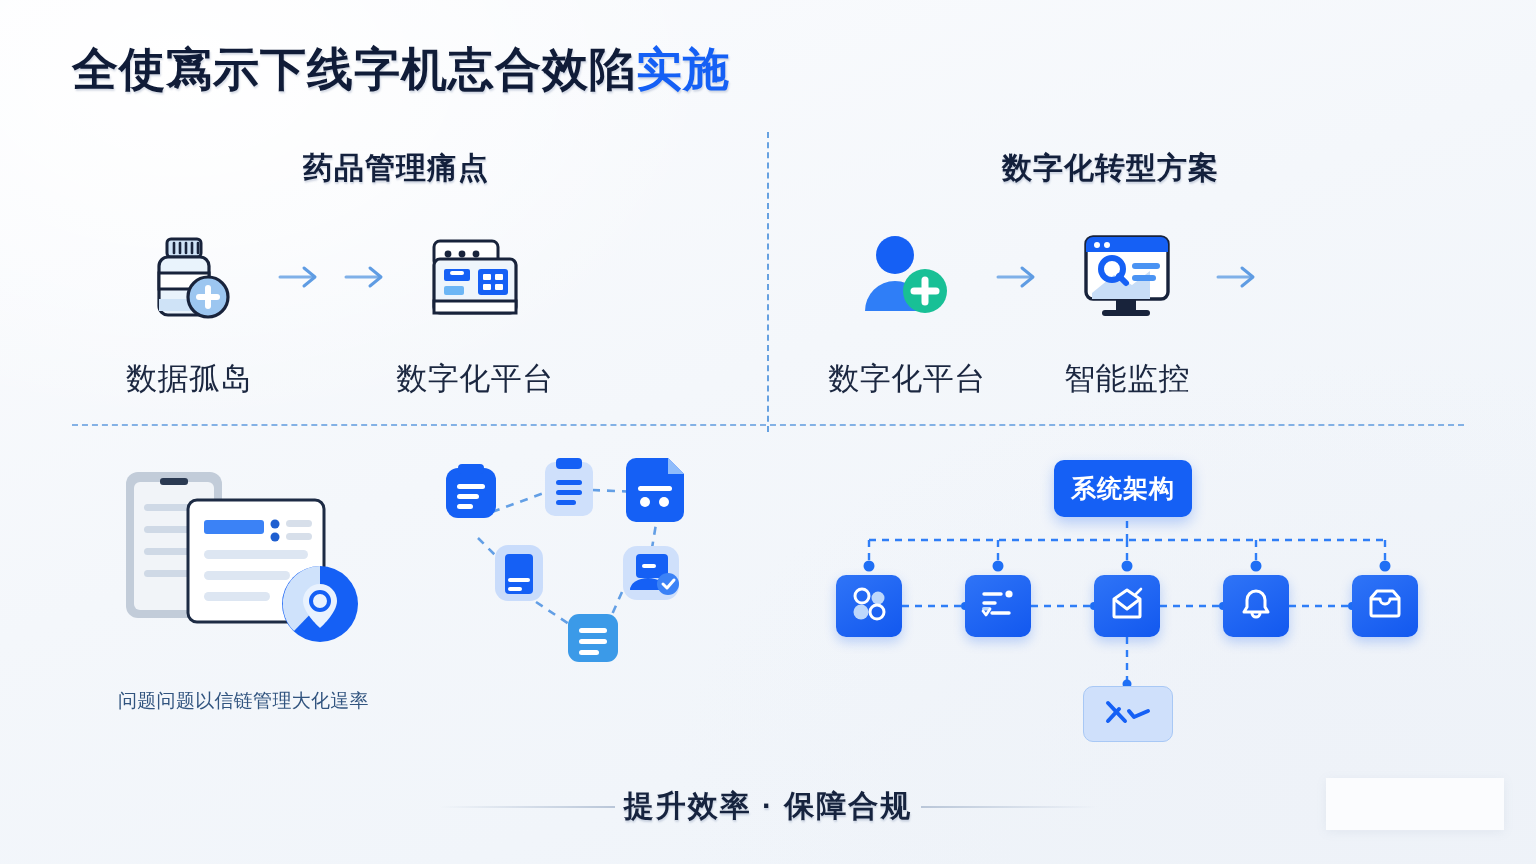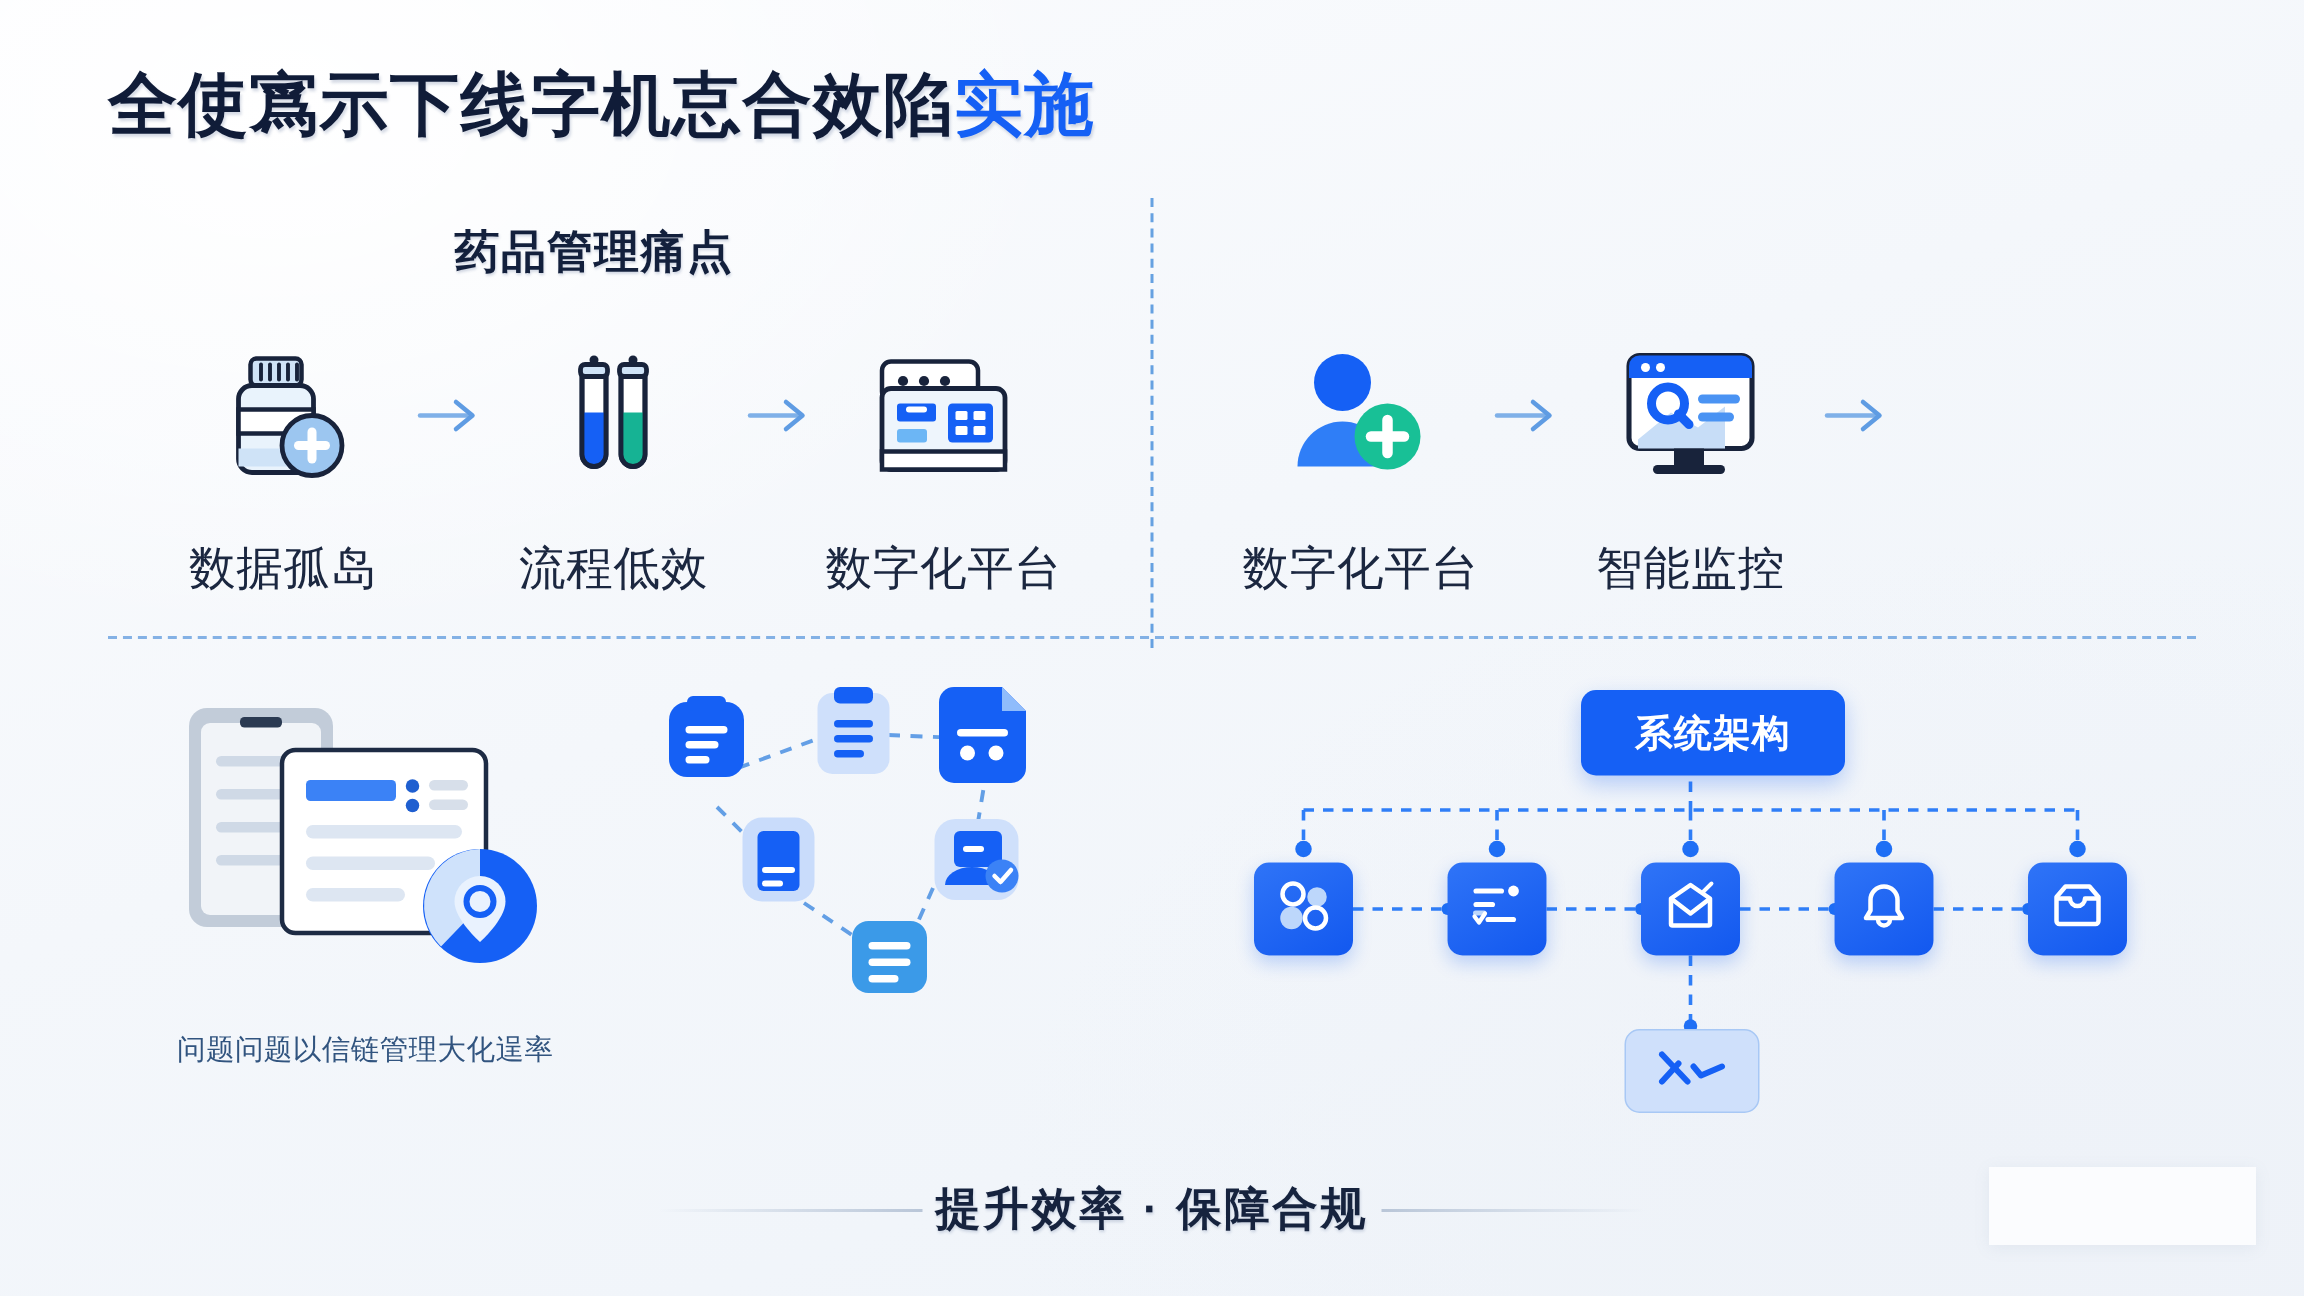--- a/index.html
+++ b/index.html
@@ -124,21 +124,21 @@
   .caption.c1 { left: 118px; top: 687px; }
   .caption.c2 { left: 452px; top: 687px; }
 
   
   .arch { position: absolute; left: 818px; top: 452px; width: 640px; height: 310px; }
 
   .arch-badge {
     position: absolute;
     left: 236px;
     top: 8px;
-    padding: 12px 36px;
+    padding: 12px 17px;
     background: #1560f5;
     color: #ffffff;
     font-size: 25px;
     font-weight: 700;
     border-radius: 10px;
     box-shadow: 0 6px 14px rgba(21,96,245,.28);
     letter-spacing: 1px;
     white-space: nowrap;
   }
 
@@ -219,20 +219,21 @@
 <div class="slide">
 
   <div class="title">
     <span class="t-main">全使寪示下线字机怘合效陷</span><span class="t-accent">实施</span>
   </div>
 
   <div class="v-divider"></div>
   <div class="h-divider"></div>
 
   <div class="col-head left">药品管理痛点</div>
+  <div class="col-head right">数字化转型方案</div>
 
   <div class="flow left">
 
     <div class="flow-item">
       <div class="flow-icon">
         <svg width="104" height="104" viewBox="0 0 104 104">
           <rect x="30" y="14" width="34" height="18" rx="4" fill="#cfe3f7" stroke="#18233b" stroke-width="3"></rect>
           <g stroke="#18233b" stroke-width="2.6" stroke-linecap="round">
             <line x1="37" y1="18" x2="37" y2="28"></line>
               <line x1="43" y1="18" x2="43" y2="28"></line>
@@ -253,41 +254,20 @@
       <div class="flow-label">数据孤岛</div>
     </div>
 
     <div class="flow-arrow">
       <svg width="42" height="26" viewBox="0 0 42 26">
         <line x1="2" y1="13" x2="36" y2="13" stroke="#7fb0e8" stroke-width="3" stroke-linecap="round"></line>
         <polyline points="26,4 37,13 26,22" fill="none" stroke="#5f9ce3" stroke-width="3" stroke-linecap="round" stroke-linejoin="round"></polyline>
       </svg>
     </div>
 
-    <div class="flow-item">
-      <div class="flow-icon">
-        <svg width="104" height="104" viewBox="0 0 104 104">
-          <g stroke="#18233b" stroke-width="3.2" fill="#ffffff">
-            <rect x="30" y="18" width="18" height="8" rx="3" fill="#cfe3f7"></rect>
-            <path d="M31 26 h16 v52 a8 8 0 0 1 -16 0 z"></path>
-            <rect x="56" y="18" width="18" height="8" rx="3" fill="#cfe3f7"></rect>
-            <path d="M57 26 h16 v52 a8 8 0 0 1 -16 0 z"></path>
-          </g>
-          <path d="M31.6 50 h14.8 v28 a7.4 7.4 0 0 1 -14.8 0 z" fill="#1560f5"></path>
-          <path d="M57.6 50 h14.8 v28 a7.4 7.4 0 0 1 -14.8 0 z" fill="#16b394"></path>
-          <g stroke="#18233b" stroke-width="3.2" fill="none">
-            <path d="M31 26 h16 v52 a8 8 0 0 1 -16 0 z"></path>
-            <path d="M57 26 h16 v52 a8 8 0 0 1 -16 0 z"></path>
-          </g>
-          <circle cx="39" cy="15" r="3" fill="#18233b"></circle>
-          <circle cx="65" cy="15" r="3" fill="#18233b"></circle>
-        </svg>
-      </div>
-      <div class="flow-label">流程低效</div>
-    </div>
 
     <div class="flow-arrow">
       <svg width="42" height="26" viewBox="0 0 42 26">
         <line x1="2" y1="13" x2="36" y2="13" stroke="#7fb0e8" stroke-width="3" stroke-linecap="round"></line>
         <polyline points="26,4 37,13 26,22" fill="none" stroke="#5f9ce3" stroke-width="3" stroke-linecap="round" stroke-linejoin="round"></polyline>
       </svg>
     </div>
 
     <div class="flow-item">
       <div class="flow-icon">

